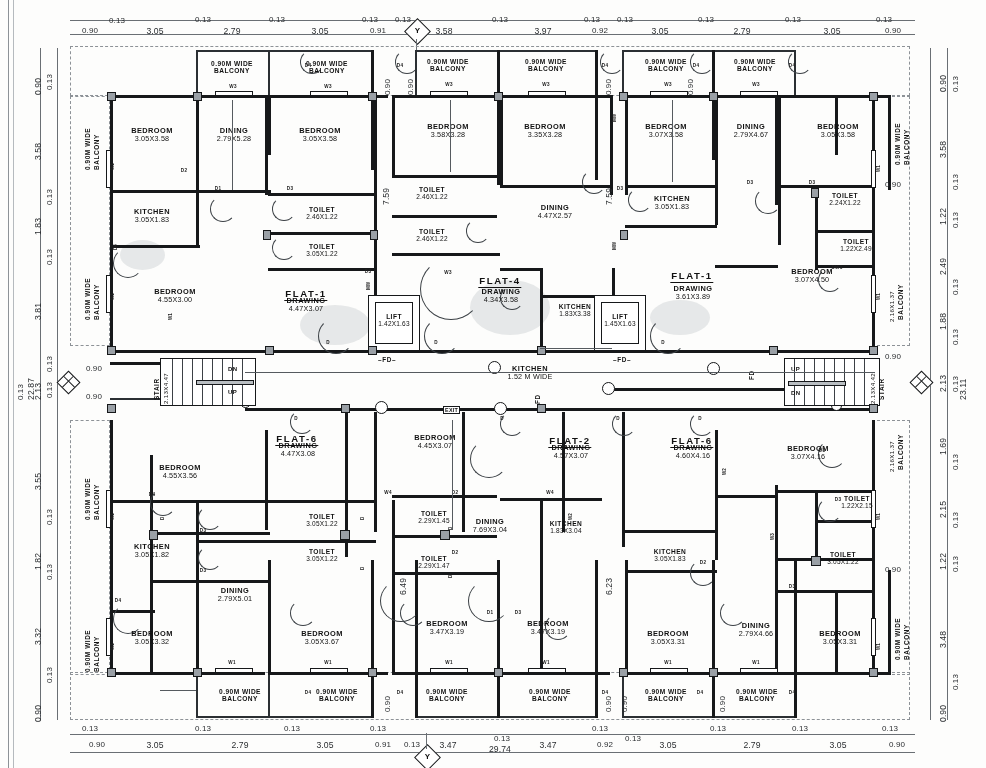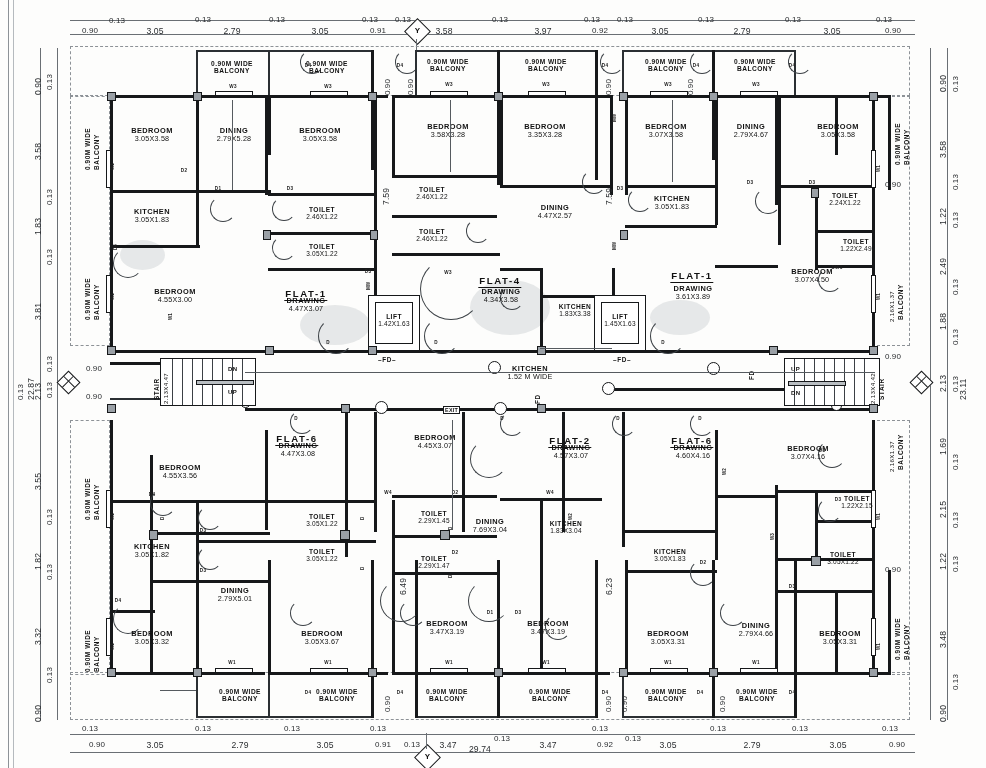--- a/index.html
+++ b/index.html
@@ -211,21 +211,21 @@
   <div class="dim c" style="left:605px;top:740px;font-size:8px;">0.92</div>
   <div class="dim c" style="left:633px;top:734px;font-size:8px;">0.13</div>
   <div class="dim c" style="left:668px;top:740px;">3.05</div>
   <div class="dim c" style="left:718px;top:724px;font-size:8px;">0.13</div>
   <div class="dim c" style="left:752px;top:740px;">2.79</div>
   <div class="dim c" style="left:800px;top:724px;font-size:8px;">0.13</div>
   <div class="dim c" style="left:838px;top:740px;">3.05</div>
   <div class="dim c" style="left:890px;top:724px;font-size:8px;">0.13</div>
   <div class="dim c" style="left:897px;top:740px;font-size:8px;">0.90</div>
 
-  <div class="dim c" style="left:480px;top:744px;">29.74</div>
+  <div class="dim c" style="left:500px;top:744px;">29.74</div>
   <div class="bub" style="left:418px;top:748px;">
       <span>Y</span>
     </div>
   <div class="dimline v" style="left:426px;top:733px;height:16px;"></div>
 
   <div class="balc" style="left:70px;top:46px;width:840px;height:50px;"></div>
   <div class="balc" style="left:70px;top:672px;width:840px;height:48px;"></div>
   <div class="balc" style="left:70px;top:96px;width:40px;height:250px;"></div>
   <div class="balc" style="left:70px;top:420px;width:40px;height:255px;"></div>
   <div class="balc" style="left:872px;top:96px;width:38px;height:250px;"></div>

